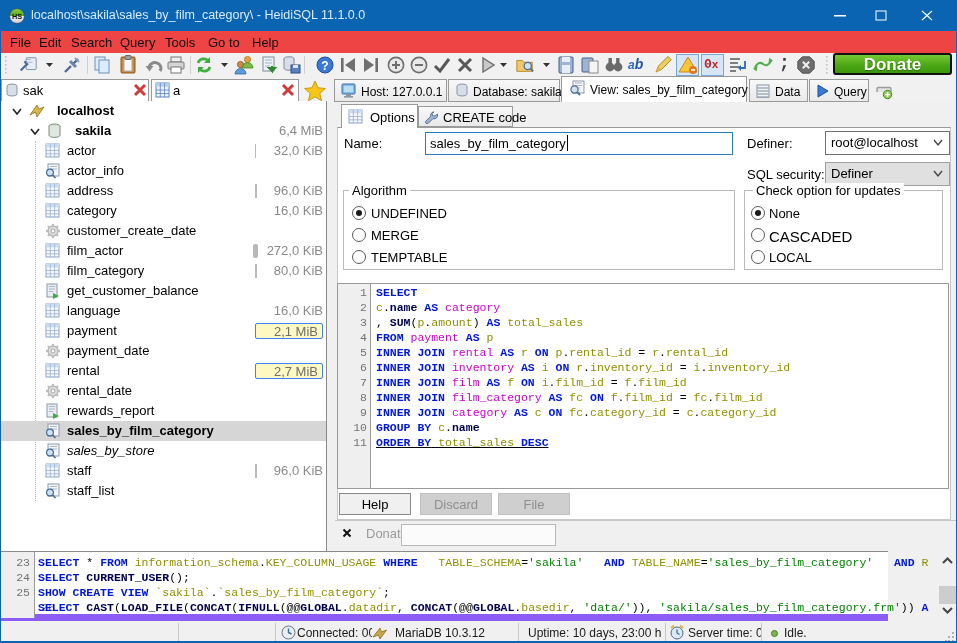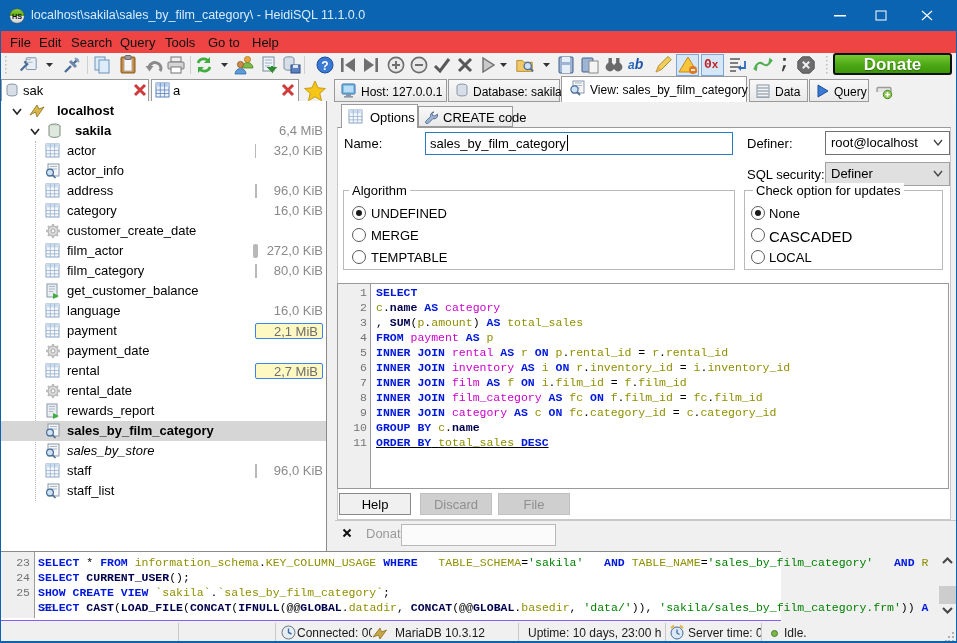--- a/index.html
+++ b/index.html
@@ -7,21 +7,21 @@
 body { font-family:"Liberation Sans", sans-serif; position:relative; background:#f0f0f0; }
 .abs { position:absolute; }
 
 #titlebar { left:0; top:0; width:957px; height:31px; background:#0b64b1; color:#e8f4fe; }
 #title-text { left:31px; top:8px; font-size:12.5px; color:#d8ecfc; }
 #menubar { left:1px; top:31px; width:955px; height:22px; background:#ef4444; font-size:13px; color:#111; }
 #toolbar { left:1px; top:53px; width:955px; height:24px; background:#f1f1f1; }
 #searchrow { left:1px; top:77px; width:955px; height:25px; background:#f1f1f1; }
 #leftpanel { left:1px; top:101px; width:326px; height:450px; background:#ffffff; border-right:1px solid #8a8a8a; }
 #rightpanel { left:327px; top:102px; width:629px; height:448px; background:#f0f0f0; }
-#logpanel { left:1px; top:551px; width:780px; height:70px; background:#ffffff; border-top:1px solid #8a8a8a; border-bottom:1px solid #8b5cf6;}
+#logpanel { left:1px; top:551px; width:887px; height:70px; background:#ffffff; border-top:1px solid #8a8a8a; border-bottom:7px solid #8b5cf6;}
 #statusbar { left:1px; top:621px; width:955px; height:20px; background:#f0f0f0; font-size:12px; color:#1a1a1a; }
 #borders { left:0; top:0; width:957px; height:643px; border-left:1px solid #0b64b1; border-right:1px solid #0b64b1; border-bottom:2px solid #0b64b1; pointer-events:none; z-index:50;}
 .mi { display:inline-block; }
 
 .trow { position:absolute; left:0; width:325px; height:20px; font-size:13px; color:#000; }
 .trow .lbl { position:absolute; top:2px; }
 .trow .sz { position:absolute; top:2px; right:3px; color:#8a8a8a; text-align:right; }
 .tick { position:absolute; background:#b8b8b8; }
 .bigbar { position:absolute; left:254px; top:2px; width:68px; height:16px; background:#fef9c3; border:1px solid #3b82f6; border-radius:2px; }
 .bigbar span { position:absolute; right:4px; top:0px; color:#6e6e6e; font-size:13px;}

